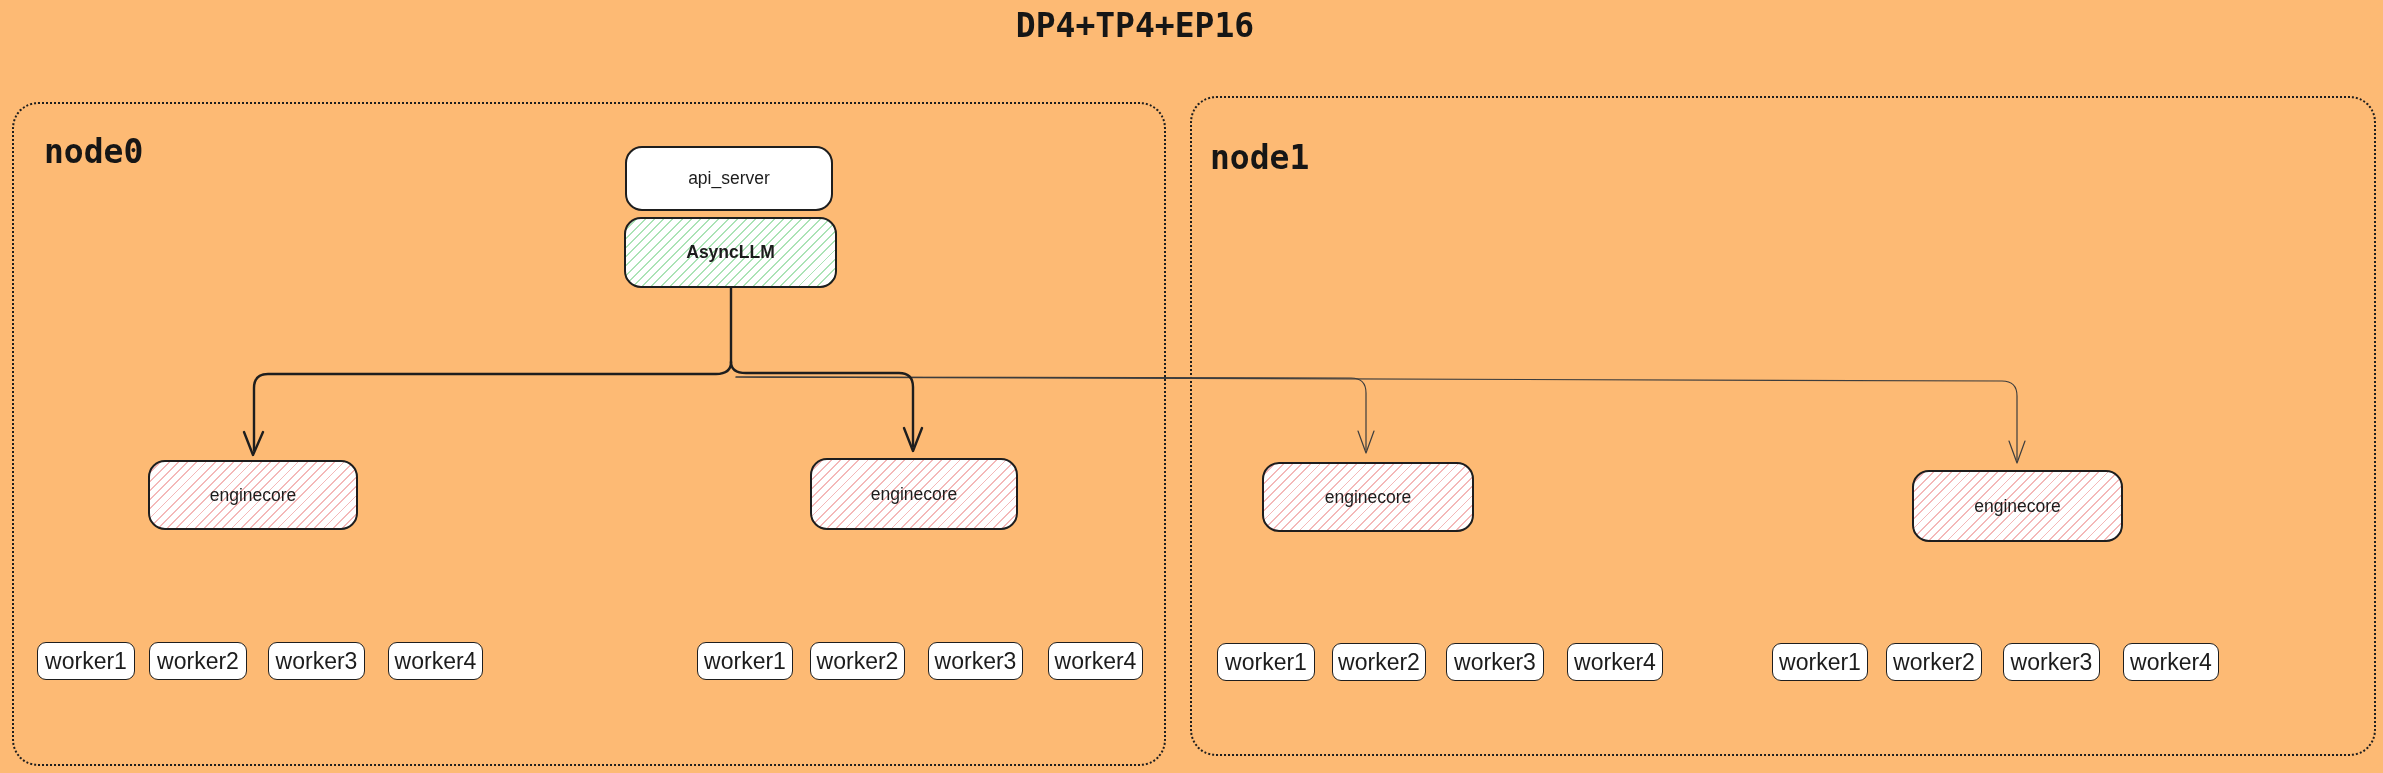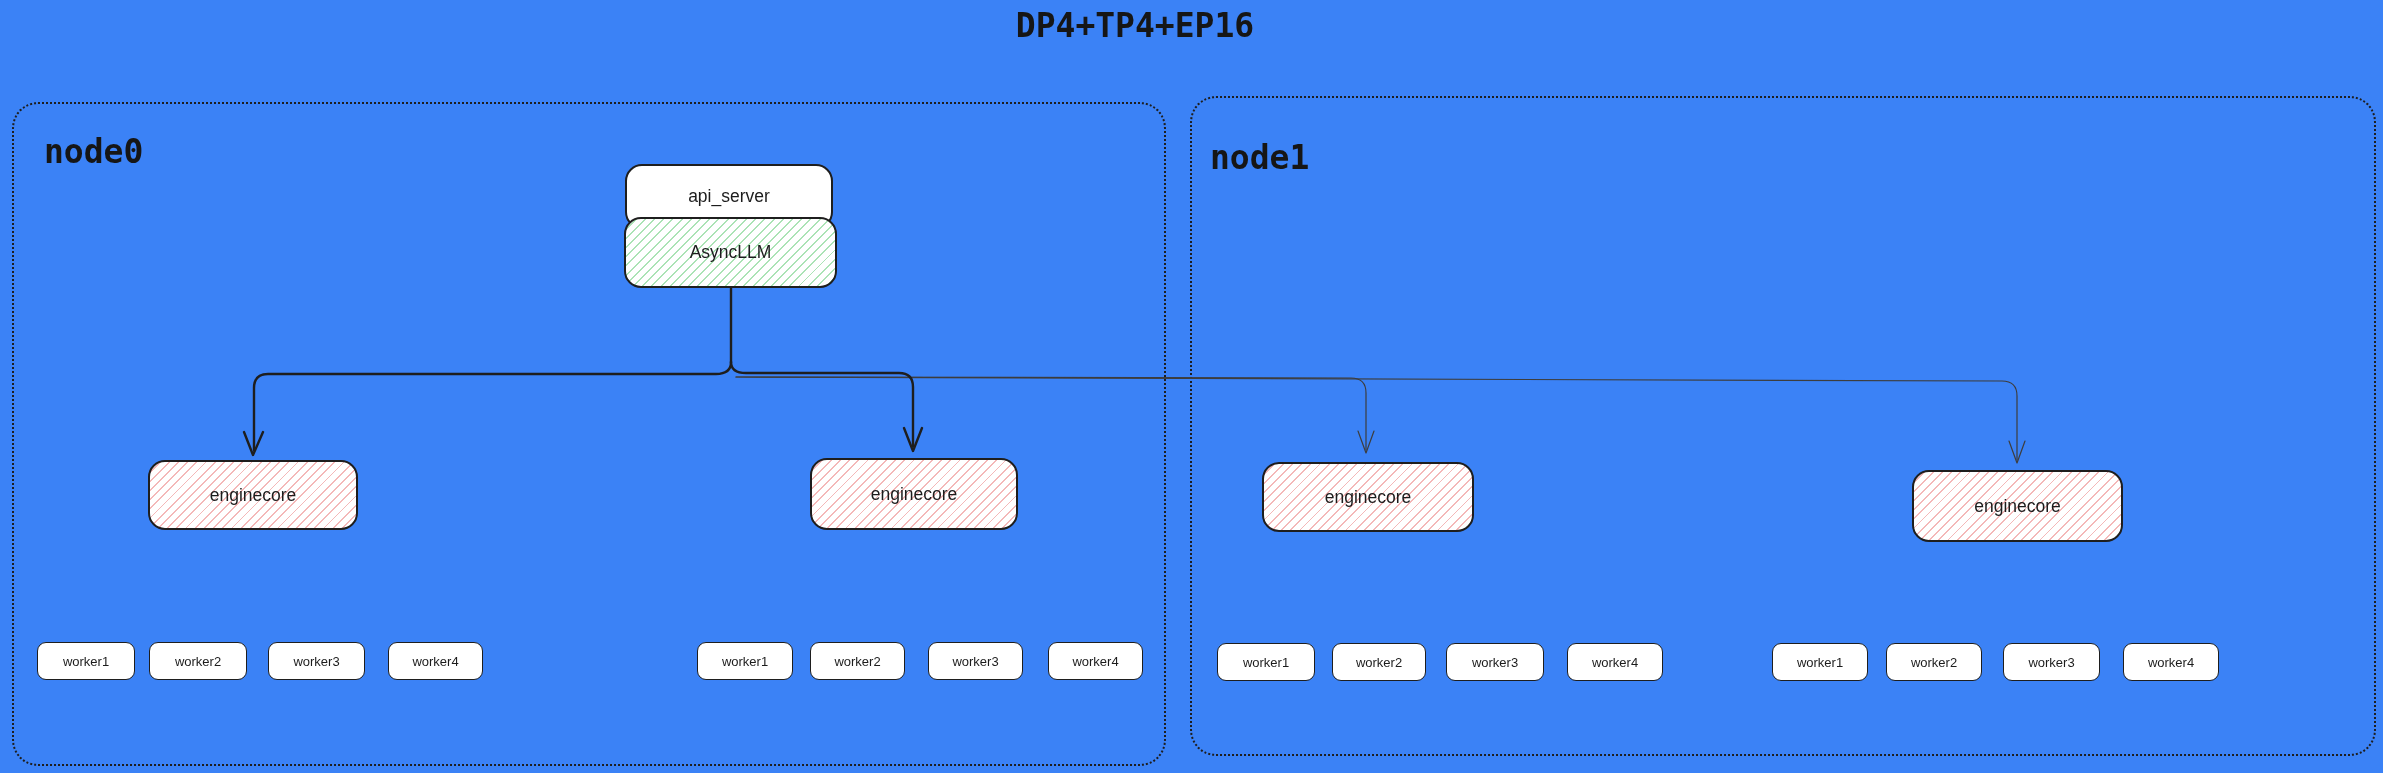--- a/index.html
+++ b/index.html
@@ -1,17 +1,17 @@
 <!DOCTYPE html>
 <html><head>
 <meta charset="utf-8">
 <style>
   html,body { margin:0; padding:0; background:#ffffff; }
   .canvas {
-    position:relative; width:2383px; height:773px; background:#3b82f6;
+    position:relative; width:2383px; height:773px; background:#fdba74;
     font-family:"Liberation Sans", sans-serif; color:#1e1e1e; overflow:hidden;
   }
   .diagram-title {
     position:absolute; left:885px; top:6px; width:500px; text-align:center;
     font-family:"DejaVu Sans Mono", monospace; font-size:33px; font-weight:600; color:#161616;
   }
   .node-frame {
     position:absolute; border:2.6px dotted #1e1e1e; border-radius:26px; background:transparent;
   }
   .node-label {
@@ -20,30 +20,31 @@
   }
   .box {
     position:absolute; box-sizing:border-box; background:#ffffff;
     border:2px solid #1e1e1e; border-radius:17px;
     display:flex; align-items:center; justify-content:center;
     font-size:17.5px; color:#1c1c1c;
   }
   .hatch-green {
     background-color:#ffffff;
     background-image:repeating-linear-gradient(135deg, #abe3b5 0, #abe3b5 1.4px, transparent 1.4px, transparent 6.5px);
+    font-weight:bold;
   }
   .hatch-red {
     background-color:#ffffff;
     background-image:repeating-linear-gradient(135deg, #f4b8b8 0, #f4b8b8 1.3px, transparent 1.3px, transparent 6.5px);
   }
   .worker {
     position:absolute; box-sizing:border-box; background:#ffffff;
     border:1.8px solid #1e1e1e; border-radius:9px; height:38px;
     display:flex; align-items:center; justify-content:center;
-    font-size:13px; color:#1c1c1c;
+    font-size:23px; color:#1c1c1c;
   }
   .wires { position:absolute; left:0; top:0; pointer-events:none; }
   .wire-thick { fill:none; stroke:#1e1e1e; stroke-width:2.4; stroke-linecap:round; stroke-linejoin:round; }
   .wire-thin  { fill:none; stroke:#3d3d3d; stroke-width:1.2; stroke-linecap:round; stroke-linejoin:round; }
 </style>
 </head>
 <body>
 
 <div class="canvas">
 
@@ -60,21 +61,21 @@
     <path class="wire-thin" d="M 1358 431 L 1366 453 L 1374 431"></path>
     <path class="wire-thin" d="M 736 377 L 2002 381 Q 2017 381 2017 396 L 2017 460"></path>
     <path class="wire-thin" d="M 2009 441 L 2017 463 L 2025 441"></path>
     <path class="wire-thick" d="M 731 288 L 731 362"></path>
     <path class="wire-thick" d="M 731 362 Q 731 374 716 374 L 268 374 Q 254 374 254 388 L 254 450"></path>
     <path class="wire-thick" d="M 244 432 L 253 455 L 263 432"></path>
     <path class="wire-thick" d="M 731 362 Q 731 373 746 373 L 899 373 Q 913 373 913 387 L 913 446"></path>
     <path class="wire-thick" d="M 904 428 L 913 451 L 922 428"></path>
   </svg>
 
-  <div class="box" style="left:625px; top:164px; width:208px; height:65px;">
+  <div class="box" style="left:625px; top:146px; width:208px; height:65px;">
     <span>api_server</span>
   </div>
   <div class="box hatch-green" style="left:624px; top:217px; width:213px; height:71px;">
     <span>AsyncLLM</span>
   </div>
 
   <div class="box hatch-red" style="left:148px; top:460px; width:210px; height:70px;">
     <span>enginecore</span>
   </div>
   <div class="box hatch-red" style="left:810px; top:458px; width:208px; height:72px;">

